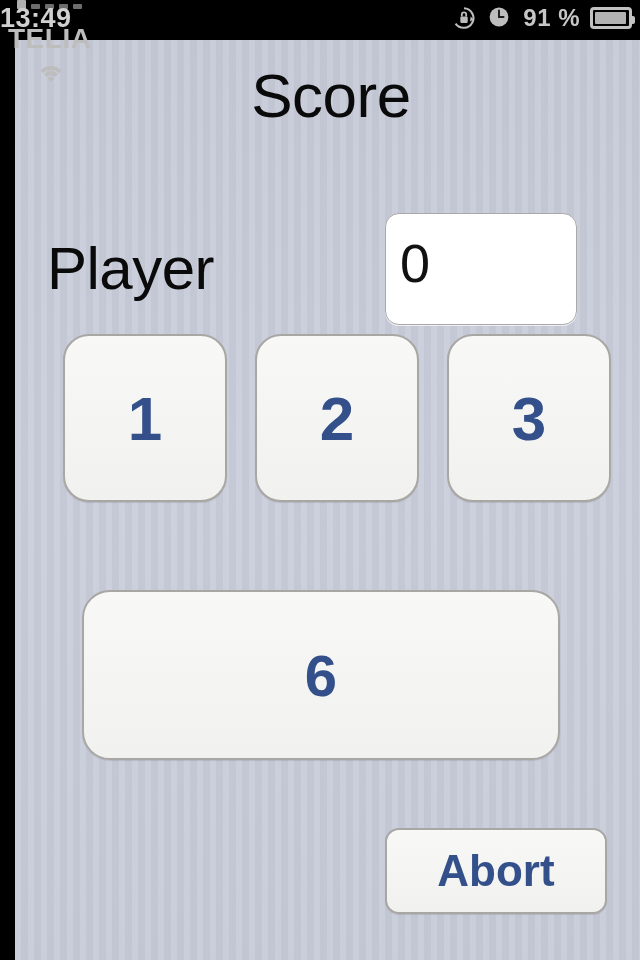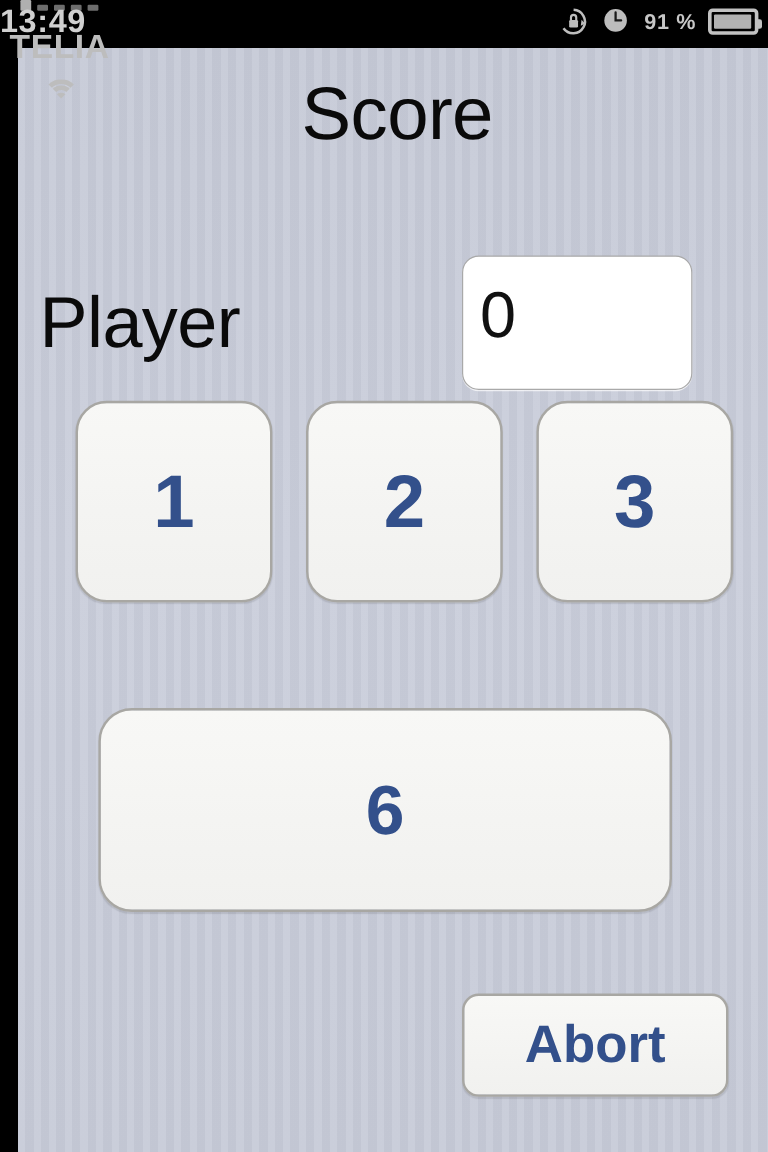--- a/index.html
+++ b/index.html
@@ -109,21 +109,21 @@
     height: 36px;
     display: flex;
     align-items: center;
     gap: 10px;
   }
   .rotlock-icon {
     width: 26px; height: 26px;
     position: relative;
   }
   .battery-pct {
-    font-size: 18px;
+    font-size: 24px;
     font-weight: bold;
     color: #c6c6c6;
     letter-spacing: 0.5px;
   }
   .battery-icon {
     width: 42px; height: 22px;
     border: 3px solid #c2c2c2;
     border-radius: 4px;
     position: relative;
     box-sizing: border-box;
@@ -178,21 +178,21 @@
     text-align: center;
     font-size: 62px;
     font-weight: normal;
     color: #0a0a0a;
     letter-spacing: -0.5px;
     line-height: 1;
   }
 
   #player-label {
     position: absolute;
-    left: 18px;
+    left: 32px;
     top: 199px;
     font-size: 60px;
     color: #0a0a0a;
     letter-spacing: -0.5px;
     line-height: 1;
   }
 
   #score-field {
     position: absolute;
     left: 370px;

